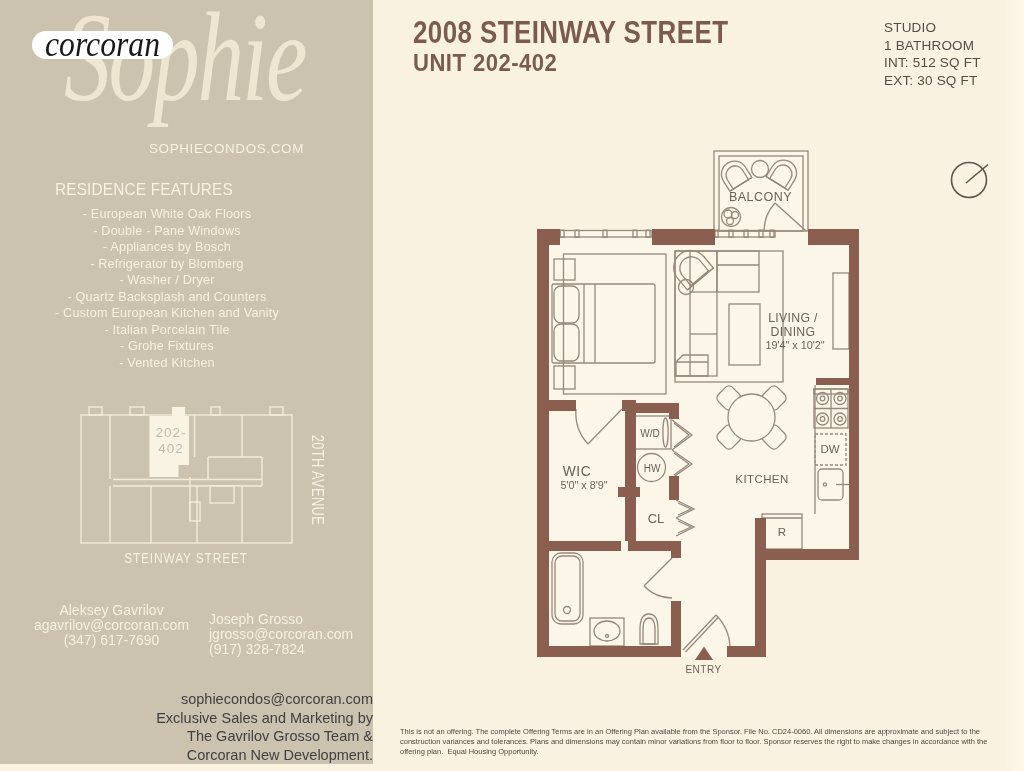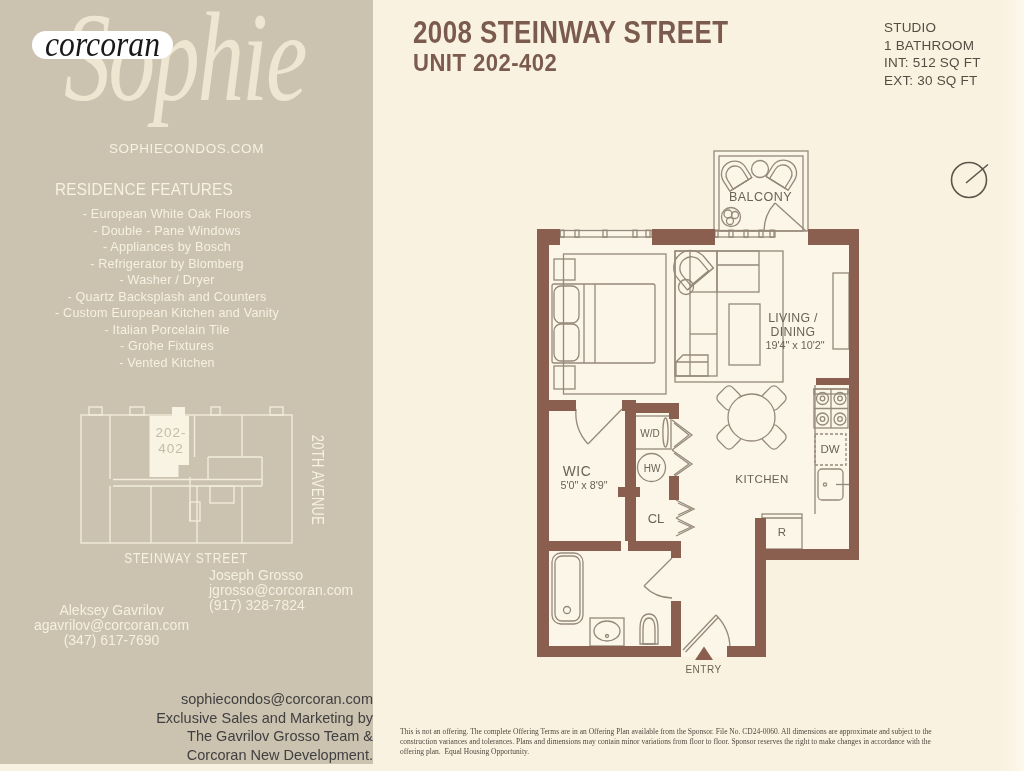--- a/index.html
+++ b/index.html
@@ -2,30 +2,30 @@
 <html><head>
 <meta charset="utf-8">
 <style>
 html,body{margin:0;padding:0;}
 body{width:1024px;height:771px;position:relative;background:#faf2e1;font-family:"Liberation Sans",sans-serif;overflow:hidden;}
 .abs{position:absolute;}
 #sidebar{left:0;top:0;width:373px;height:764px;background:#cbc2b0;}
 #pill{left:32px;top:31px;width:141px;height:28px;background:#ffffff;border-radius:16px;}
 #pill span{display:block;text-align:center;font-family:"Liberation Serif",serif;font-style:italic;font-size:36px;color:#19191b;line-height:26px;transform:scaleX(0.88);}
 #sophie{left:64px;top:-7px;width:460px;font-family:"Liberation Serif",serif;font-style:italic;font-size:128px;line-height:1;color:#eee6d1;letter-spacing:-3px;transform:scaleX(0.73);transform-origin:0 0;}
-#scondos{left:0;top:141px;width:373px;text-align:center;font-size:13.5px;letter-spacing:0.6px;color:#f6f1e1;}
+#scondos{left:0;top:141px;width:373px;text-align:center;font-size:13.5px;letter-spacing:0.6px;color:#f6f1e1;padding-left:40px;}
 #resf{left:55px;top:180px;font-size:16.5px;letter-spacing:0.2px;color:#f7f2e2;transform:scaleX(0.93);transform-origin:0 0;}
 #feat{left:55px;top:206px;font-size:12.6px;line-height:16.55px;color:#f6f1e1;letter-spacing:0.2px;text-align:center;}
 #agent1{left:34px;top:603px;font-size:14px;line-height:15.2px;color:#f5f0e0;text-align:center;}
-#agent2{left:209px;top:568px;font-size:14px;line-height:15.2px;color:#f5f0e0;}
+#agent2{left:209px;top:612px;font-size:14px;line-height:15.2px;color:#f5f0e0;}
 #botblock{left:0;top:690px;width:373px;text-align:right;font-size:14.5px;line-height:18.5px;color:#404040;}
 #title{left:413px;top:15px;font-size:30.5px;font-weight:bold;color:#7b5b4d;letter-spacing:0.5px;transform:scaleX(0.85);transform-origin:0 0;}
 #unit{left:413px;top:49px;font-size:24px;font-weight:bold;color:#7b5b4d;letter-spacing:0.5px;transform:scaleX(0.92);transform-origin:0 0;}
 #stats{left:884px;top:19px;font-size:13.5px;font-weight:normal;line-height:17.6px;color:#564c44;letter-spacing:0.2px;}
-#disc{left:400px;top:727px;width:600px;font-size:7.5px;line-height:10px;color:#50473e;font-family:Liberation Serif, serif;}
+#disc{left:400px;top:727px;width:600px;font-size:7.5px;line-height:10px;color:#50473e;}
 </style>
 </head>
 <body>
 <div id="sidebar" class="abs"></div>
 <div class="abs" style="left:1004px;top:0;width:20px;height:771px;background:linear-gradient(90deg,#faf2e1,#fdf8ec);"></div>
 <div id="sophie" class="abs">Sophie</div>
 <div id="pill" class="abs">
     <span>corcoran</span>
   </div>
 <div id="scondos" class="abs">SOPHIECONDOS.COM</div>

